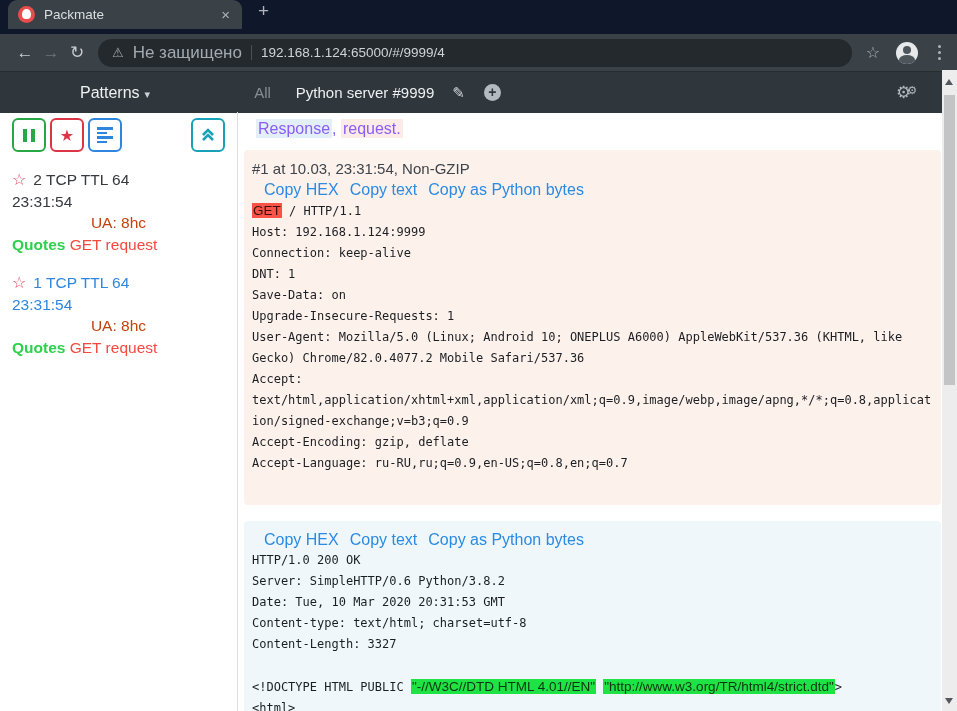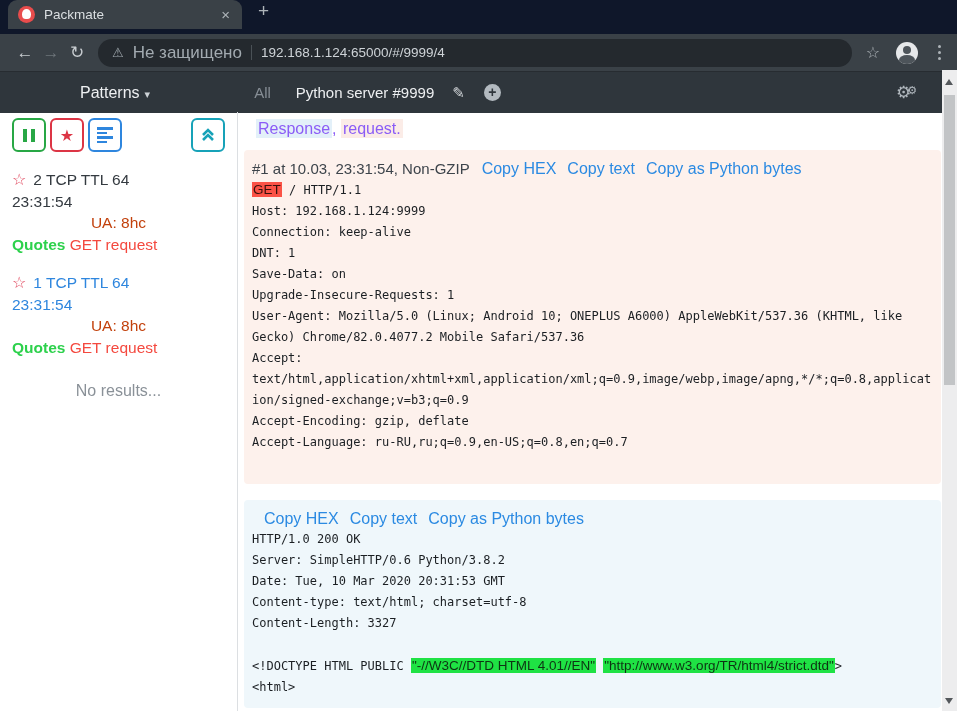--- a/index.html
+++ b/index.html
@@ -78,21 +78,21 @@
   .no-results { text-align:center; color:#8a9198; font-size:16px; margin-top:24px; }
 
   .main { flex:1; padding:6px 0 0 6px; overflow:hidden; }
   .legend { font-size:16px; color:#8b5cf6; margin:2px 0 12px 12px; }
   .legend .hl-blue { background:#e3f0f9; padding:1px 2px; }
   .legend .hl-pink { background:#fbece7; padding:1px 2px; }
 
   .packet { border-radius:4px; padding:8px 6px 10px 8px; margin-bottom:16px; width:697px; }
   .packet.request  { background:#fdf1ec; }
   .packet.response { background:#eff7fb; }
-  .phead { display:flex; align-items:flex-end; font-size:15px; color:#3d444b; line-height:21px; }
+  .phead { display:flex; align-items:flex-start; font-size:15px; color:#3d444b; line-height:21px;flex-direction:column; }
   .phead .plinks { margin-left:12px; display:flex; gap:11px; }
   .plink { color:#2b8ae2; font-size:16px; }
   .pbody { margin-top:0; width:683px; font-family:"DejaVu Sans Mono", monospace;
            font-size:12px; line-height:21px; color:#1b1f23;
            white-space:pre-wrap; overflow-wrap:break-word; }
   .pline { min-height:21px; }
   .mark { font-family:"Liberation Sans", sans-serif; font-size:13.5px; padding:0 1px; }
   .mark-red   { background:#fa5246; color:#3a110c; }
   .mark-green { background:#1fe244; color:#0e3413; }
 
@@ -182,21 +182,20 @@
           <div class="ua">UA: 8hc</div>
           <div><span class="tag-green">Quotes</span> <span class="tag-red">GET request</span></div>
         </div>
         <div class="entry sel">
           <div class="t1"><span class="star">☆</span>1 TCP TTL 64</div>
           <div class="t2">23:31:54</div>
           <div class="ua">UA: 8hc</div>
           <div><span class="tag-green">Quotes</span> <span class="tag-red">GET request</span></div>
         </div>
       </div>
-    <div class="no-results">No results...</div>
   </div>
 
   <div class="main">
     <div class="legend"><span class="hl-blue">Response</span><span>, </span><span class="hl-pink">request.</span></div>
     <div>
         <div class="packet request">
           <div class="phead">
             <span>#1 at 10.03, 23:31:54, Non-GZIP</span>
             <span class="plinks">
               <span class="plink">Copy HEX</span>

